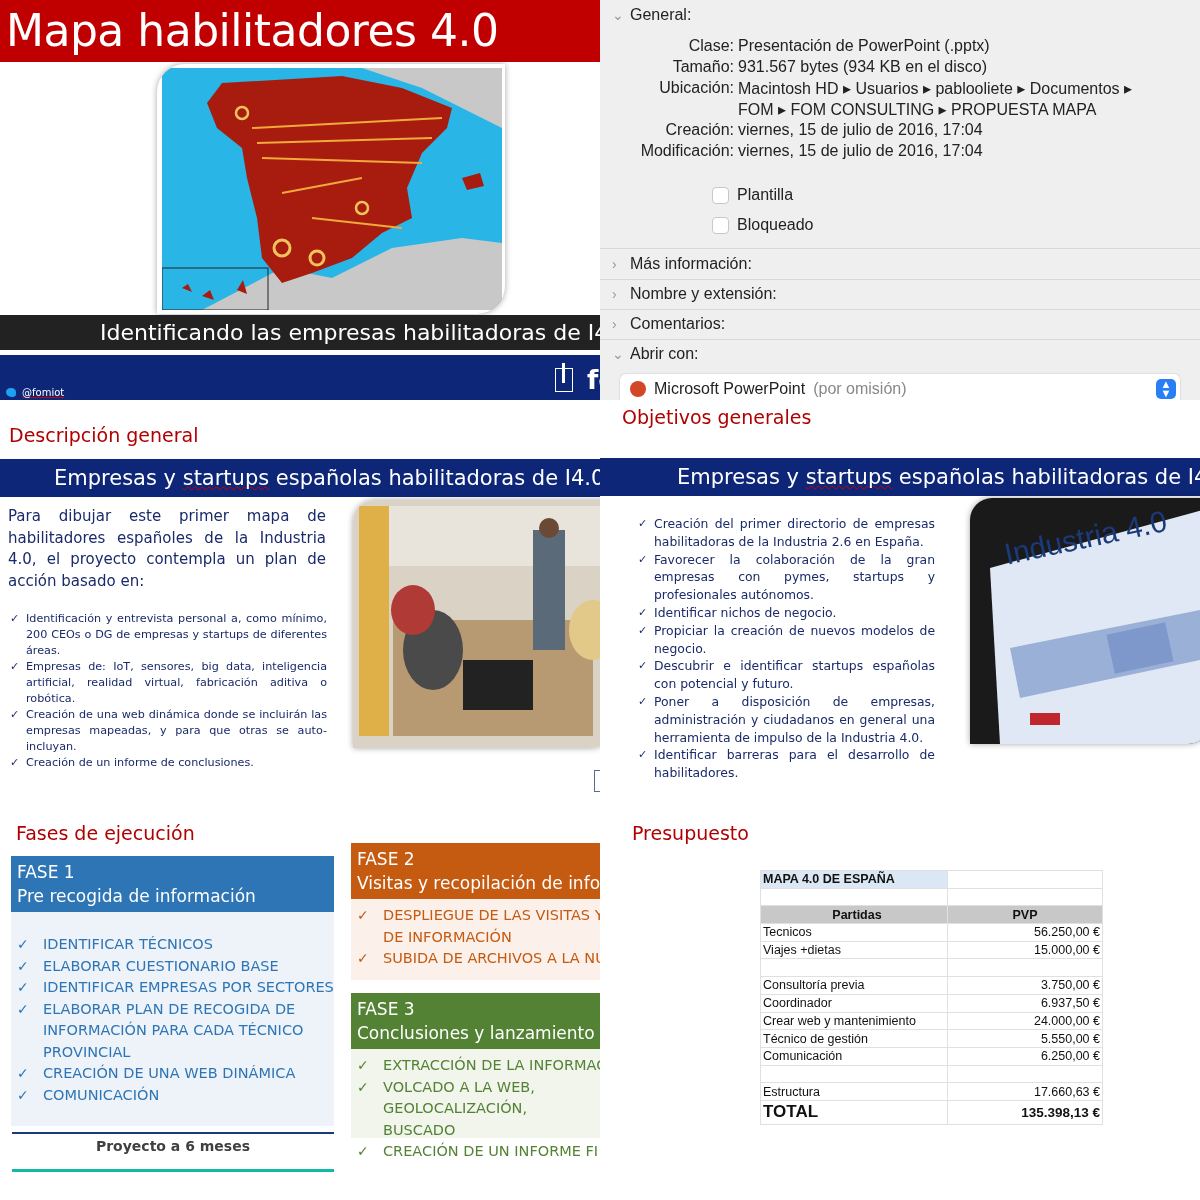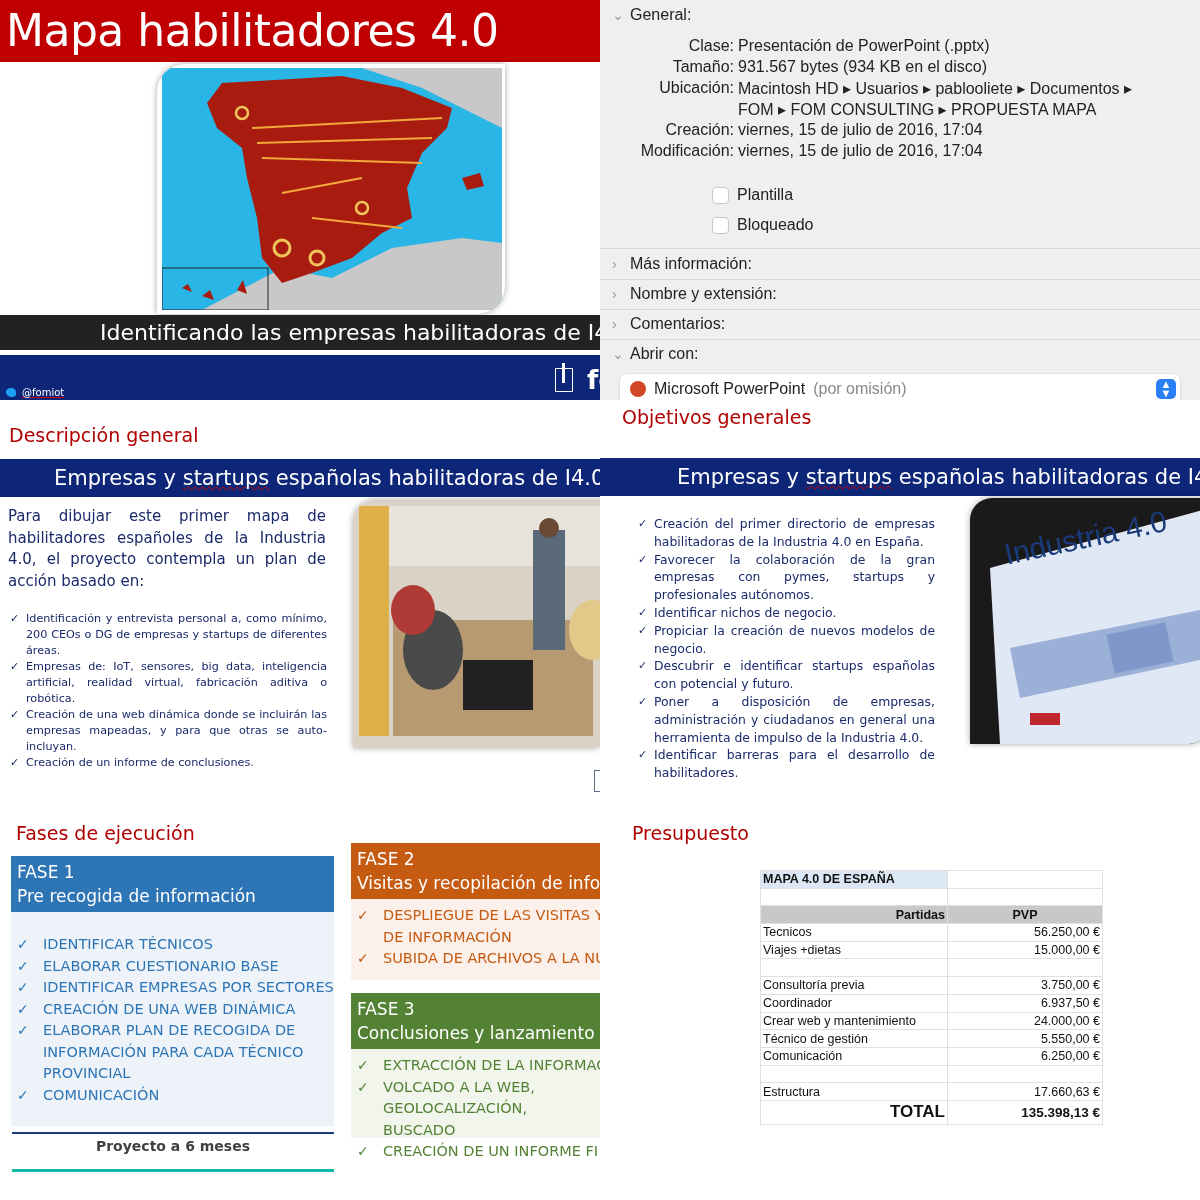--- a/index.html
+++ b/index.html
@@ -201,21 +201,21 @@
   </div>
   <div style="position:absolute;left:594px;top:370px;width:8px;height:22px;border:1.5px solid #5a6a8a;"></div>
 </section>
 
 <section id="q4" class="quad">
   <div class="slide-h" style="left:22px;top:6px;">Objetivos generales</div>
   <div class="banner" style="left:0;top:58px;width:600px;padding-left:77px;">
     <span>Empresas y </span><span class="sq">startups</span><span> españolas habilitadoras de I4.0</span>
   </div>
   <ul class="checks" style="left:38px;top:115px;width:297px;font-size:12.4px;line-height:17.8px;">
-    <li>Creación del primer directorio de empresas habilitadoras de la Industria 4.0 en España.</li>
+    <li>Creación del primer directorio de empresas habilitadoras de la Industria 2.6 en España.</li>
     <li>Favorecer la colaboración de la gran empresas con pymes, startups y profesionales autónomos.</li>
     <li>Identificar nichos de negocio.</li>
     <li>Propiciar la creación de nuevos modelos de negocio.</li>
     <li>Descubrir e identificar startups españolas con potencial y futuro.</li>
     <li>Poner a disposición de empresas, administración y ciudadanos en general una herramienta de impulso de la Industria 4.0.</li>
     <li>Identificar barreras para el desarrollo de habilitadores.</li>
   </ul>
   <div class="photo" style="left:370px;top:98px;width:240px;height:246px;">
     <svg width="240" height="246">
       <rect width="240" height="246" fill="#1a1a1a"></rect>
@@ -233,22 +233,22 @@
 
   <div class="phase" style="left:11px;top:56px;width:323px;height:270px;background:#eef3f9;">
     <div class="phase-head" style="background:#2e75b6;">
       <div>FASE 1</div>
       <div>Pre recogida de información</div>
     </div>
     <ul class="phase-body" style="color:#2e75b6;padding-top:22px;">
       <li>IDENTIFICAR TÉCNICOS</li>
       <li>ELABORAR CUESTIONARIO BASE</li>
       <li>IDENTIFICAR EMPRESAS POR SECTORES</li>
+      <li>ELABORAR PLAN DE RECOGIDA DE INFORMACIÓN PARA CADA TÉCNICO PROVINCIAL</li>
       <li>CREACIÓN DE UNA WEB DINÁMICA</li>
-      <li>ELABORAR PLAN DE RECOGIDA DE INFORMACIÓN PARA CADA TÉCNICO PROVINCIAL</li>
       <li>COMUNICACIÓN</li>
     </ul>
   </div>
   <div class="duration">Proyecto a 6 meses</div>
 
   <div class="phase" style="left:351px;top:43px;width:260px;height:137px;background:#fbf1ea;">
     <div class="phase-head" style="background:#c55a11;white-space:nowrap;">
       <div>FASE 2</div>
       <div>Visitas y recopilación de info</div>
     </div>
@@ -279,21 +279,21 @@
   <tbody>
       <tr>
     <td class="c1" style="background:#dbe7f5;font-weight:bold;">MAPA 4.0 DE ESPAÑA</td>
     <td class="c2"></td>
   </tr>
   <tr>
         <td class="c1"></td>
         <td class="c2"></td>
       </tr>
   <tr style="background:#c8c8c8;font-weight:bold;">
-    <td class="c1" style="text-align:right;padding-left:8px;">Partidas</td>
+    <td class="c1" style="text-align:center;padding-left:8px;">Partidas</td>
     <td class="c2" style="text-align:center;">PVP</td>
   </tr>
   <tr>
         <td class="c1">Tecnicos</td>
         <td class="c2">56.250,00 €</td>
       </tr>
   <tr>
         <td class="c1">Viajes +dietas</td>
         <td class="c2">15.000,00 €</td>
       </tr>
@@ -323,17 +323,17 @@
       </tr>
   <tr>
         <td class="c1"></td>
         <td class="c2"></td>
       </tr>
   <tr>
         <td class="c1">Estructura</td>
         <td class="c2">17.660,63 €</td>
       </tr>
   <tr>
-    <td class="c1" style="text-align:right;font-weight:bold;font-size:17px;height:24px;">TOTAL</td>
+    <td class="c1" style="font-weight:bold;font-size:17px;height:24px;">TOTAL</td>
     <td class="c2" style="font-weight:bold;font-size:13.5px;">135.398,13 €</td>
   </tr>
 </tbody>
   </table>
 
 </body></html>

